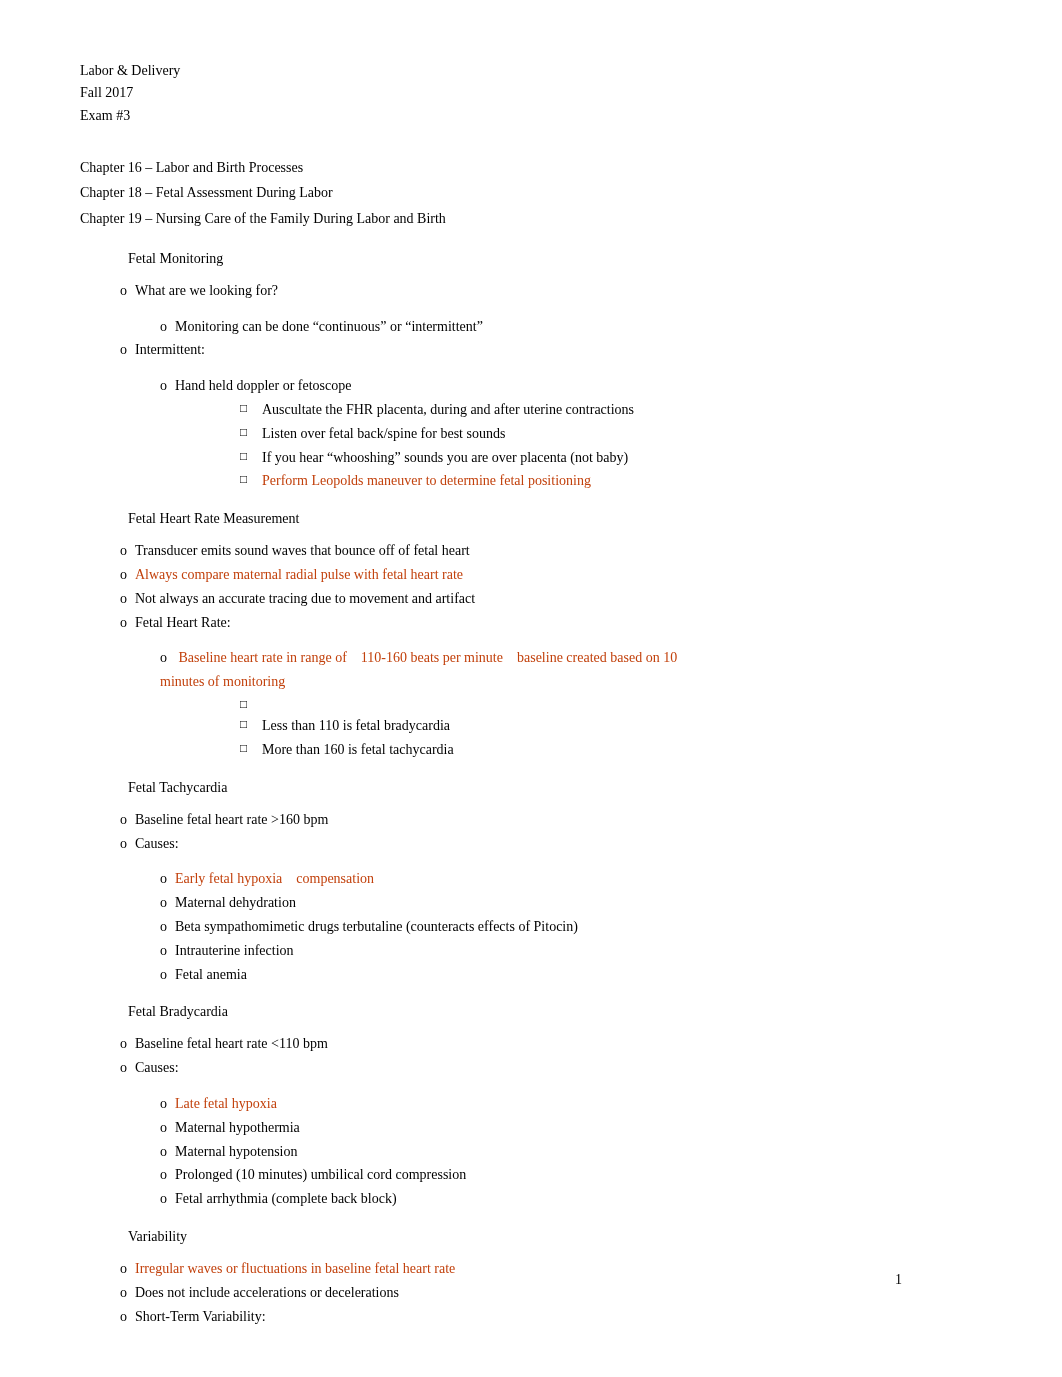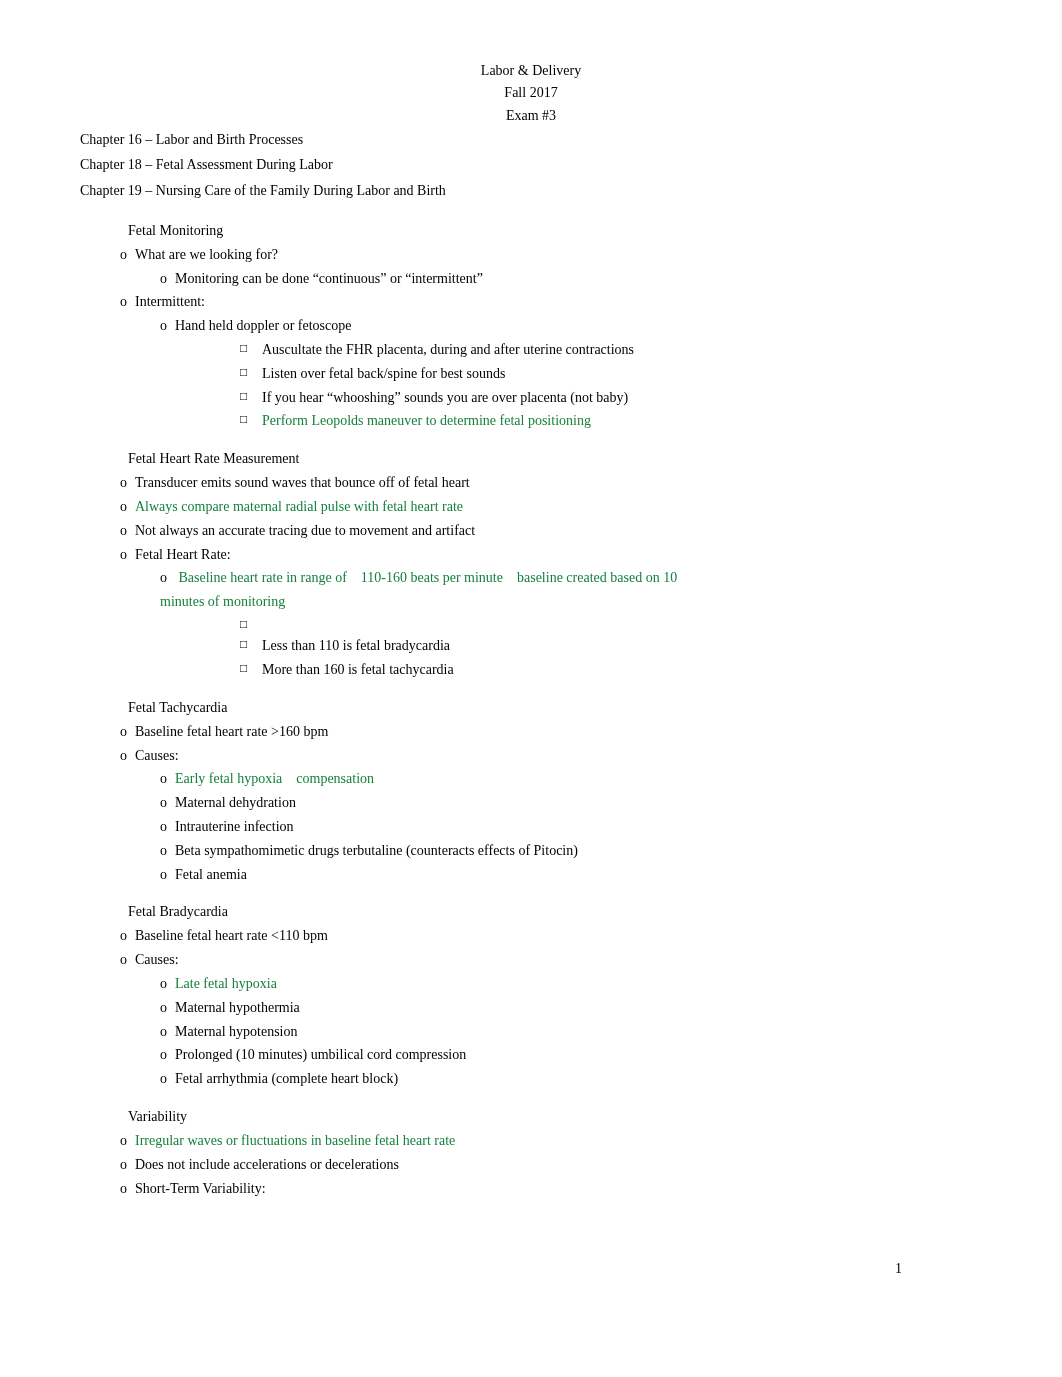--- a/index.html
+++ b/index.html
@@ -10,44 +10,46 @@
     body {
       font-family: Times New Roman, serif;
       font-size: 14px;
       color: #000;
       background: #fff;
       width: 1062px;
       min-height: 1377px;
       padding: 60px 80px 60px 80px;
     }
     .header {
-      text-align: center;
+      text-align: left;
+      margin-bottom: 28px;
       line-height: 1.6;
     }
     .chapters {
       margin-bottom: 20px;
       line-height: 1.8;
     }
     .section-title {
       margin-top: 18px;
       margin-bottom: 4px;
       font-weight: normal;
       margin-left: 48px;
     }
     .red {
-      color: #15803d;
+      color: #c2410c;
     }
     .indent-1 {
       padding-left: 40px;
     }
     .indent-2 {
       padding-left: 80px;
     }
     .list-o {
       list-style: none;
+      margin-top: 12px;
     }
     .list-o > li::before {
       content: 'o';
       margin-right: 8px;
     }
     li {
       line-height: 1.7;
     }
     .bullet-item {
       display: flex;
@@ -152,39 +154,39 @@
   </div>
 
   <div style="margin-top:18px;">
     <div class="section-title">Fetal Tachycardia</div>
     <ul class="list-o indent-1">
       <li>Baseline fetal heart rate &gt;160 bpm</li>
       <li>Causes:
         <ul class="list-o indent-1">
           <li><span class="red">Early fetal hypoxia &nbsp;&nbsp; compensation</span></li>
           <li>Maternal dehydration</li>
+          <li>Beta sympathomimetic drugs  terbutaline (counteracts effects of Pitocin)</li>
           <li>Intrauterine infection</li>
-          <li>Beta sympathomimetic drugs  terbutaline (counteracts effects of Pitocin)</li>
           <li>Fetal anemia</li>
         </ul>
       </li>
     </ul>
   </div>
 
   <div style="margin-top:18px;">
     <div class="section-title">Fetal Bradycardia</div>
     <ul class="list-o indent-1">
       <li>Baseline fetal heart rate &lt;110 bpm</li>
       <li>Causes:
         <ul class="list-o indent-1">
           <li><span class="red">Late fetal hypoxia</span></li>
           <li>Maternal hypothermia</li>
           <li>Maternal hypotension</li>
           <li>Prolonged (10 minutes) umbilical cord compression</li>
-          <li>Fetal arrhythmia (complete heart block)</li>
+          <li>Fetal arrhythmia (complete back block)</li>
         </ul>
       </li>
     </ul>
   </div>
 
   <div style="margin-top:18px;">
     <div class="section-title">Variability</div>
     <ul class="list-o indent-1">
       <li><span class="red">Irregular waves or fluctuations in baseline fetal heart rate</span></li>
       <li>Does not include accelerations or decelerations</li>

